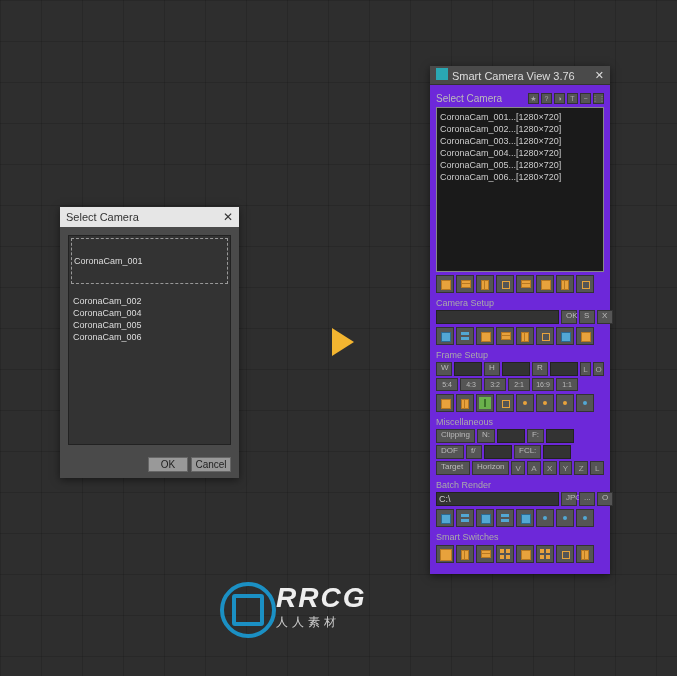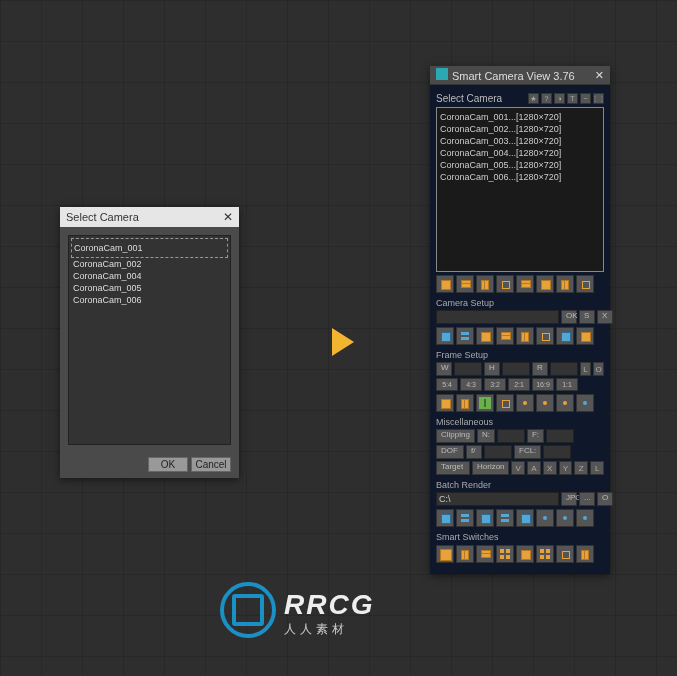--- a/index.html
+++ b/index.html
@@ -30,22 +30,22 @@
   height: 20px; background: #e6e6e6; color: #333;
   display: flex; align-items: center; padding: 0 6px;
   font-size: 11px; justify-content: space-between;
 }
 .dlg-title .close { font-size: 12px; color: #333; }
 .cam-list {
   margin: 8px; background: #333; border: 1px solid #222;
   height: 210px; padding: 2px; font-size: 9px; color: #ddd;
 }
 .cam-list .sel {
-  border: 1px dashed #999; padding: 3px 2px;
-  margin-bottom: 0;
+  border: 1px dashed #999; padding: 16px 2px;
+  margin-bottom: 11px;
 }
 .cam-list div { padding: 0 2px; line-height: 12px; }
 .dlg-btns {
   display: flex; justify-content: flex-end; gap: 3px;
   padding: 4px 8px 6px;
 }
 .dlg-btns button {
   background: #999; color: #222; border: 1px solid #666;
   font-size: 10px; width: 40px; height: 15px;
 }
@@ -53,21 +53,21 @@
 .play {
   position: absolute; left: 332px; top: 328px;
   width: 0; height: 0;
   border-left: 22px solid #f3b530;
   border-top: 14px solid transparent;
   border-bottom: 14px solid transparent;
 }
 
 .panel {
   position: absolute; left: 430px; top: 66px;
-  width: 180px; background: #0f172a;
+  width: 180px; background: #6d28d9;
   box-shadow: 0 2px 8px rgba(0,0,0,0.5);
 }
 .panel-title {
   height: 19px; background: #4a4a4a; border-bottom: 1px solid #333;
   display: flex; align-items: center; padding: 0 6px;
   font-size: 11px; color: #ddd; justify-content: space-between;
 }
 .panel-title .logo {
   width: 12px; height: 12px; background: #2aa8b3;
   display: inline-block; margin-right: 4px;
@@ -136,21 +136,21 @@
 .ic-dot::before { content:''; position:absolute; top:4px; left:4px; width:4px; height:4px; background:#e8a23c; border-radius:50%; }
 .ic-dot-b::before { content:''; position:absolute; top:4px; left:4px; width:4px; height:4px; background:#52a7d4; border-radius:50%; }
 .ic-grn { background:#6ab04c; }
 .ic-grn::before { content:''; position:absolute; top:2px; left:5px; width:2px; height:8px; background:#3a7028; }
 
 .ic-sq::before { content:''; position:absolute; top:1px; left:1px; width:10px; height:10px; background:#e8a23c; border:1px solid #b87820; }
 .ic-grid::before { content:''; position:absolute; top:1px; left:1px; width:4px; height:4px; background:#e8a23c; box-shadow:6px 0 #e8a23c,0 6px #e8a23c,6px 6px #e8a23c; }
 
 .wm {
   position: absolute; left: 220px; top: 582px;
-  display: flex; align-items: flex-end; gap: 8px;
+  display: flex; align-items: flex-start; 
 }
 .wm-logo {
   width: 56px; height: 56px; border: 4px solid #1b90c4;
   border-radius: 50%; position: relative;
 }
 .wm-logo::before {
   content:''; position:absolute; left:50%; top:50%;
   width:24px; height:24px; border:4px solid #1b90c4;
   border-radius:3px; transform:translate(-50%,-50%);
 }

